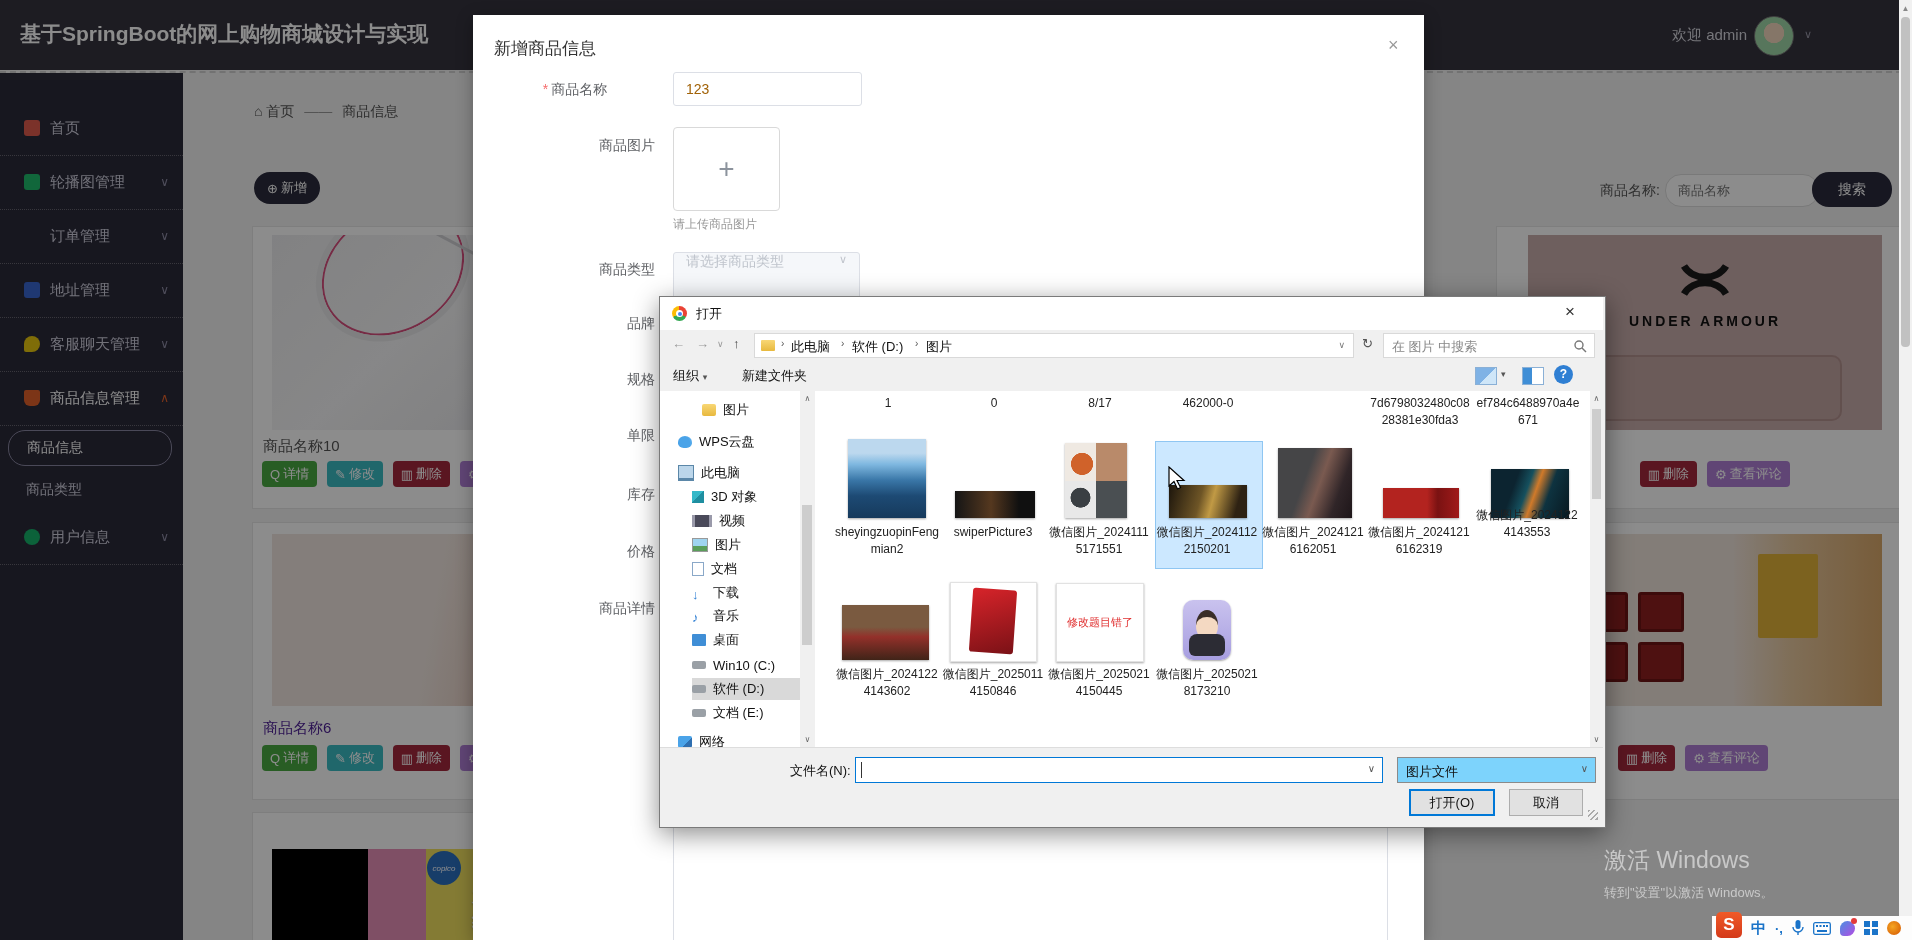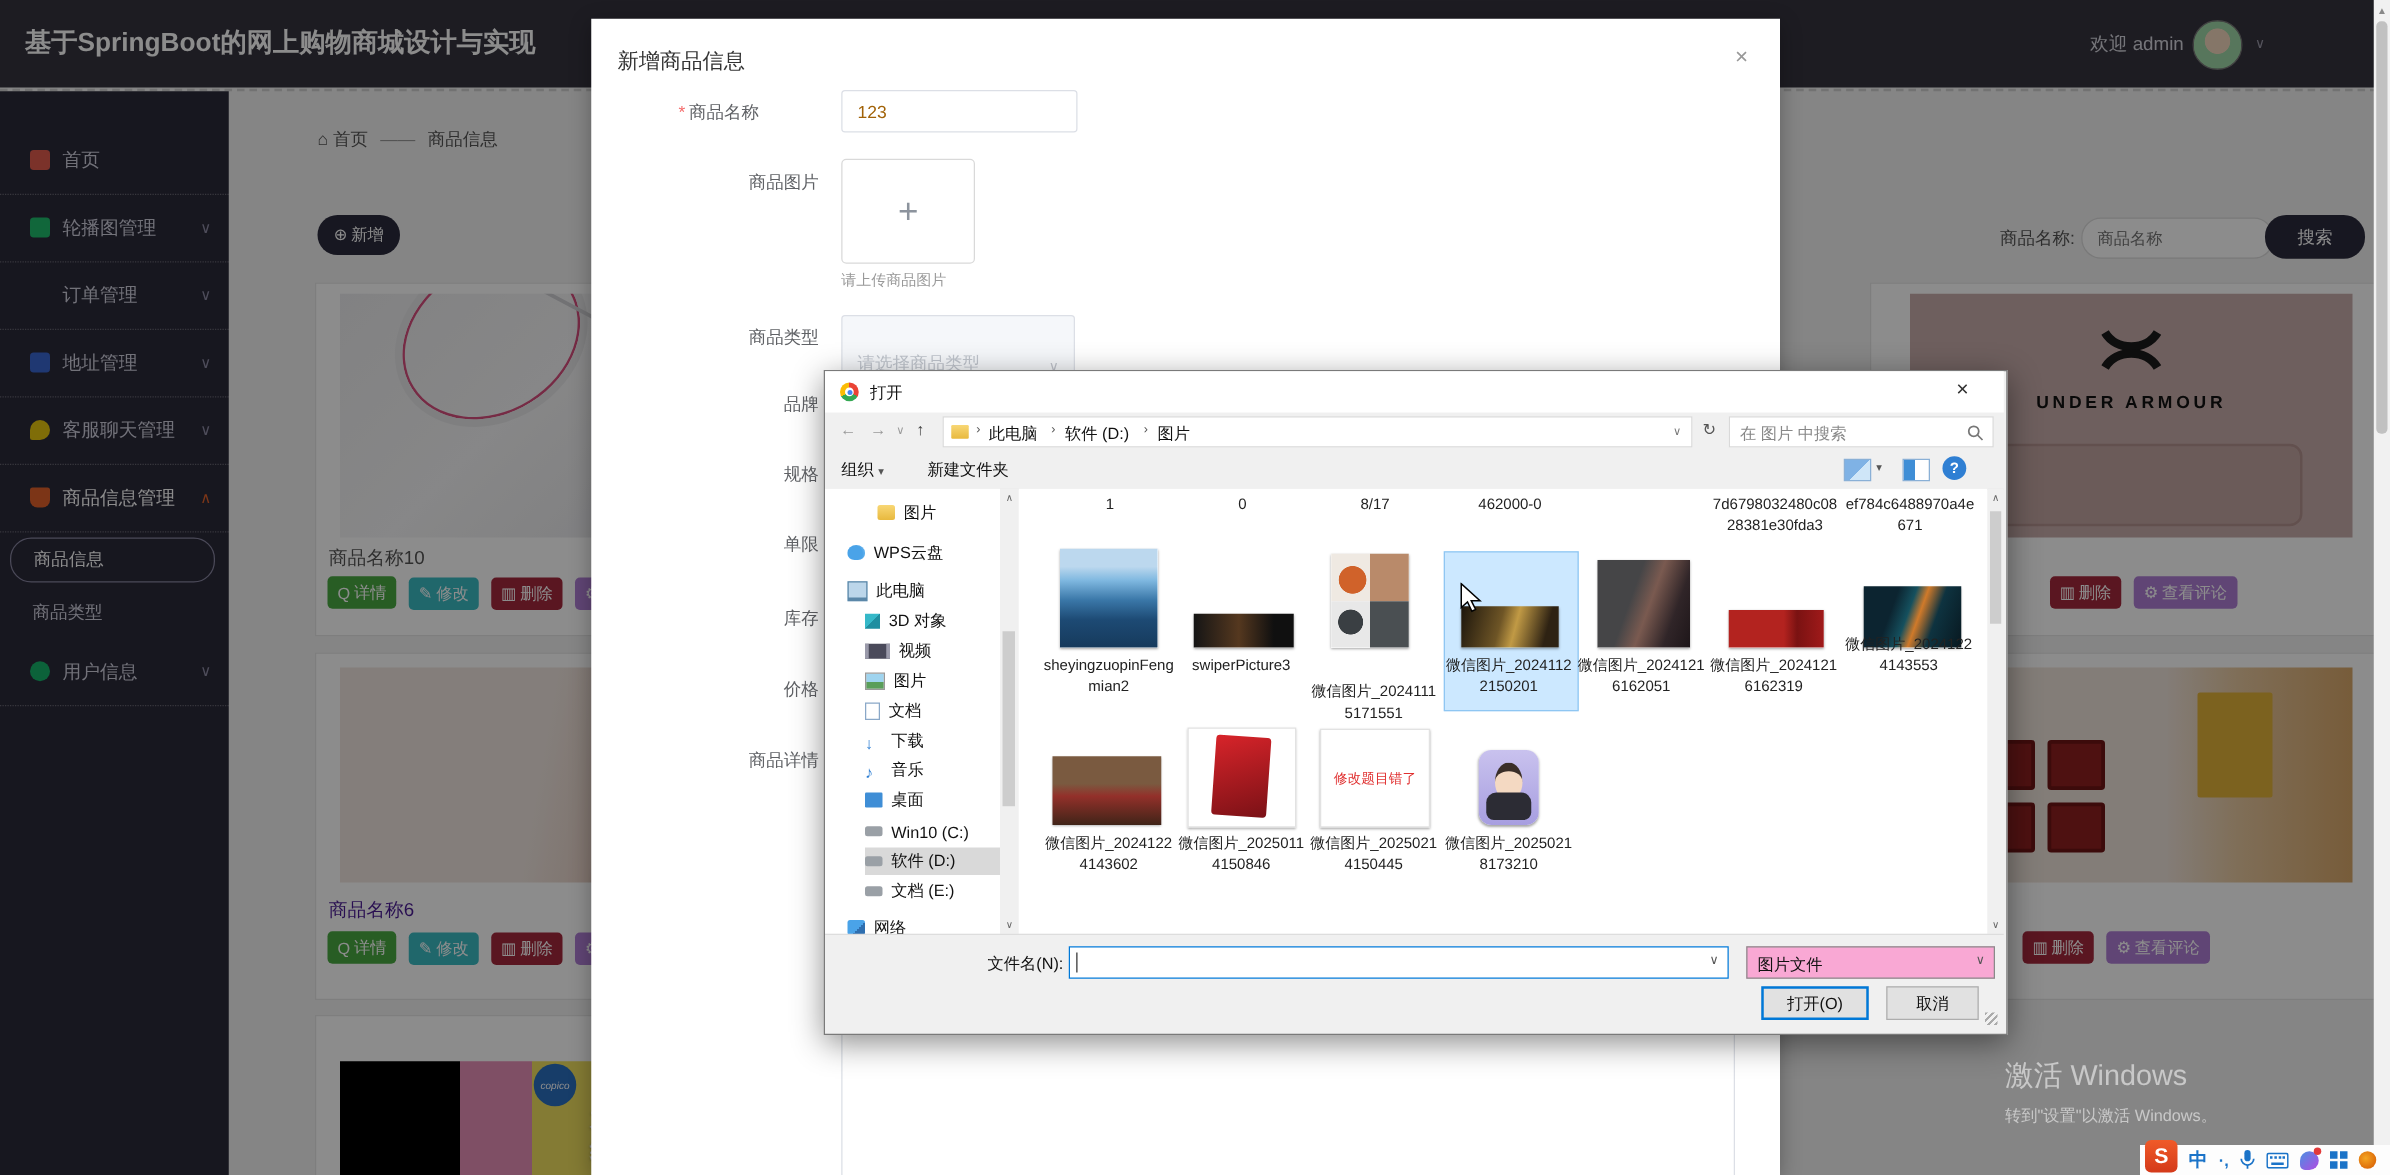--- a/index.html
+++ b/index.html
@@ -232,21 +232,21 @@
 
     <div class="mlabel" style="left:22px;top:122px;">商品图片</div>
     <div class="abs" style="left:200px;top:112px;width:105px;height:82px;border:1px solid #d9d9d9;border-radius:4px;
          display:flex;align-items:center;justify-content:center;color:#8c939d;font-size:28px;font-weight:300;">
       <span>+</span>
     </div>
     <div class="abs" style="left:200px;top:201px;font-size:12px;color:#999;">请上传商品图片</div>
 
     <div class="mlabel" style="left:22px;top:246px;">商品类型</div>
     <div class="abs" style="left:200px;top:237px;width:187px;height:49px;border:1px solid #dcdfe6;border-radius:3px;
-         background:#f5f7fa;display:flex;align-items:flex-end;color:#bfc4cc;padding:0 12px;box-sizing:border-box;">
+         background:#f5f7fa;display:flex;align-items:flex-start;color:#bfc4cc;padding:0 12px;box-sizing:border-box;">
       <span>请选择商品类型</span>
       <span style="margin-left:auto;font-size:11px;color:#c0c4cc;">∨</span>
     </div>
 
     <div class="mlabel" style="left:22px;top:300px;">品牌</div>
     <div class="mlabel" style="left:22px;top:356px;">规格</div>
     <div class="mlabel" style="left:22px;top:412px;">单限</div>
     <div class="mlabel" style="left:22px;top:471px;">库存</div>
     <div class="mlabel" style="left:22px;top:528px;">价格</div>
     <div class="mlabel" style="left:22px;top:585px;">商品详情</div>
@@ -388,21 +388,21 @@
         <div style="background:radial-gradient(circle at 50% 45%,#3a3f43 0 38%,#e8e8e8 40%);"></div>
         <div style="background:#4a4f52;"></div>
       </div>
       <div class="thumb" style="left:354px;top:94px;width:78px;height:33px;background:linear-gradient(105deg,#1c150c,#6e5526 40%,#c19a45 55%,#2e2213 85%);"></div>
       <div class="thumb" style="left:463px;top:57px;width:74px;height:70px;background:linear-gradient(110deg,#454547 0 38%,#7a5a50 55%,#302528 78%,#1e1619);"></div>
       <div class="thumb" style="left:568px;top:97px;width:76px;height:30px;background:linear-gradient(90deg,#b3231f 0 58%,#7a1212 72%,#a01a1a);"></div>
       <div class="thumb" style="left:676px;top:78px;width:78px;height:49px;background:linear-gradient(110deg,#0c2430 0 30%,#15505e 45%,#d07a2a 55%,#0e3340 70%,#081820);"></div>
 
       <div class="fname" style="left:19px;top:133px;">sheyingzuopinFengmian2</div>
       <div class="fname" style="left:125px;top:133px;">swiperPicture3</div>
-      <div class="fname" style="left:231px;top:133px;margin-top:21px;">微信图片_20241115171551</div>
+      <div class="fname" style="left:231px;top:133px;">微信图片_20241115171551</div>
       <div class="fname" style="left:339px;top:133px;">微信图片_20241122150201</div>
       <div class="fname" style="left:445px;top:133px;">微信图片_20241216162051</div>
       <div class="fname" style="left:551px;top:133px;">微信图片_20241216162319</div>
       <div class="fname" style="left:659px;top:116px;">微信图片_20241224143553</div>
 
       <div class="thumb" style="left:27px;top:214px;width:87px;height:55px;background:linear-gradient(180deg,#7a5a40 0 40%,#93302a 58%,#402418);"></div>
       <div class="thumb" style="left:135px;top:191px;width:85px;height:78px;background:#fff;border:1px solid #e2e2e2;">
         <div style="position:absolute;left:20px;top:6px;width:44px;height:64px;background:linear-gradient(160deg,#d8242a,#7a1116);border-radius:3px;transform:rotate(4deg);"></div>
       </div>
       <div class="thumb" style="left:241px;top:192px;width:86px;height:77px;background:#fff;border:1px solid #e2e2e2;
@@ -425,21 +425,21 @@
       <div style="margin:6px 2px 0;width:9px;height:90px;background:#cdcdcd;"></div>
       <div style="position:absolute;bottom:3px;width:100%;text-align:center;color:#666;font-size:8px;">∨</div>
     </div>
 
     <div class="abs" style="left:0;top:450px;width:943px;height:78px;border-top:1px solid #ddd;">
       <span class="abs" style="left:130px;top:14px;">文件名(N):</span>
       <div class="abs" style="left:195px;top:9px;width:528px;height:26px;background:#fff;border:1px solid #0078d7;box-sizing:border-box;">
         <div style="position:absolute;left:5px;top:4px;width:1px;height:16px;background:#333;"></div>
         <span style="position:absolute;right:7px;top:5px;font-size:10px;color:#555;">∨</span>
       </div>
-      <div class="abs" style="left:737px;top:9px;width:199px;height:26px;background:#f9a8d4;border:1px solid #8a8a8a;box-sizing:border-box;">
+      <div class="abs" style="left:737px;top:9px;width:199px;height:26px;background:#7dd3fc;border:1px solid #8a8a8a;box-sizing:border-box;">
         <span style="position:absolute;left:8px;top:5px;">图片文件</span>
         <span style="position:absolute;right:7px;top:5px;font-size:10px;color:#555;">∨</span>
       </div>
       <div class="abs" style="left:749px;top:41px;width:86px;height:27px;background:#e1e1e1;border:2px solid #0078d7;
            box-sizing:border-box;display:flex;align-items:center;justify-content:center;">打开(O)</div>
       <div class="abs" style="left:849px;top:41px;width:74px;height:27px;background:#e1e1e1;border:1px solid #adadad;
            box-sizing:border-box;display:flex;align-items:center;justify-content:center;">取消</div>
       <div class="abs" style="left:928px;top:62px;width:10px;height:10px;
            background:repeating-linear-gradient(135deg,#aaa 0 1.5px,transparent 1.5px 4px);"></div>
     </div>

